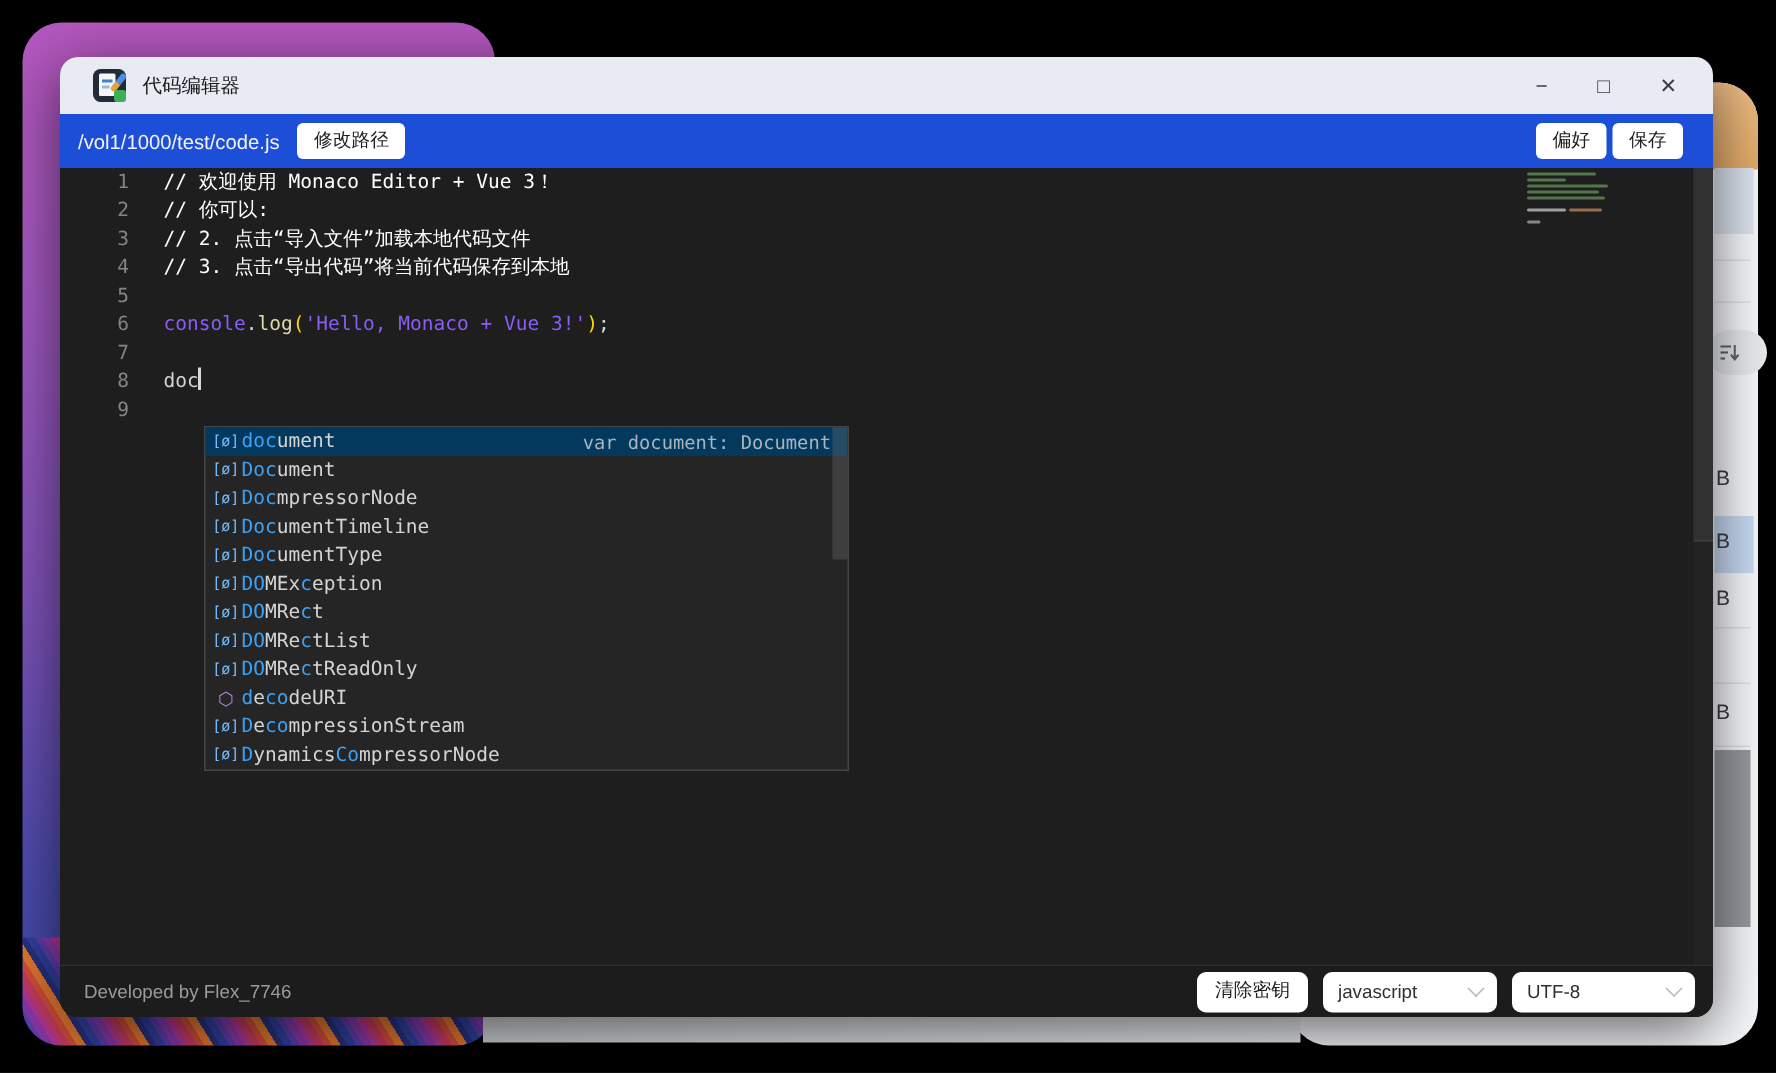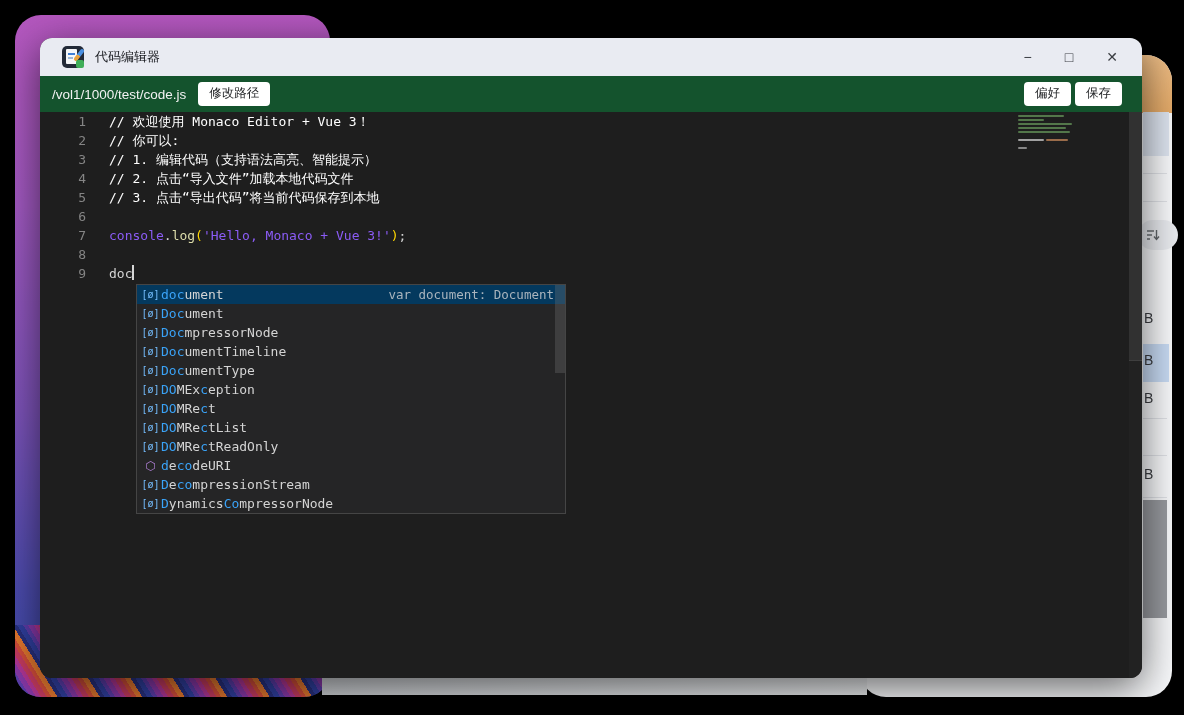--- a/index.html
+++ b/index.html
@@ -51,21 +51,21 @@
   .appicon .doc{position:absolute;left:4px;top:3px;width:11px;height:15px;background:#f5f6f8;border-radius:1px;}
   .appicon .l1{position:absolute;left:6px;top:7px;width:7px;height:2px;background:#3f7fd6;}
   .appicon .l2{position:absolute;left:6px;top:11px;width:5px;height:2px;background:#9db8d8;}
   .appicon .pencil{position:absolute;right:3px;top:2px;width:4px;height:14px;border-radius:2px;
     background:linear-gradient(180deg,#4a90e2 55%,#e8a13c 55%);transform:rotate(38deg);}
   .appicon .badge{position:absolute;right:0px;bottom:0px;width:8px;height:8px;border-radius:2px;background:#3fae58;}
   .wtitle{font-size:13px;color:#17191e;}
   .spacer{flex:1;}
   .wcontrols{display:flex;gap:33px;margin-right:8px;}
   .wctl{font-size:14px;color:#3a3d42;line-height:1;cursor:default;}
-  .pathbar{height:36px;flex:none;background:#14532d;display:flex;align-items:center;
+  .pathbar{height:36px;flex:none;background:#1d4ed8;display:flex;align-items:center;
     padding:0 20px 0 12px;gap:12px;}
   .pathtext{color:#f2f2f2;font-size:13.5px;}
   .white-btn{background:#ffffff;color:#1d1f22;border:none;border-radius:4px;
     font-size:12.5px;font-family:"Liberation Sans",sans-serif;padding:5px 11px;line-height:1.1;}
   .pathbar .gap8{display:flex;gap:4px;}
   
   .editor{flex:1;position:relative;background:#1e1e1e;
     font-family:"DejaVu Sans Mono",monospace;font-size:13px;}
   .gutter{position:absolute;left:0;top:0;width:64px;}
   .ln{height:19px;line-height:19px;width:46px;text-align:right;color:#858585;}
@@ -179,21 +179,20 @@
         <div class="ln">4</div>
         <div class="ln">5</div>
         <div class="ln">6</div>
         <div class="ln">7</div>
         <div class="ln">8</div>
         <div class="ln">9</div>
       </div>
     <div class="coderows" id="code-rows">
         <div class="cl"><span class="tok-c">// 欢迎使用 Monaco Editor + Vue 3！</span></div>
         <div class="cl"><span class="tok-c">// 你可以:</span></div>
-        <div class="cl"><span class="tok-c">// 1. 编辑代码（支持语法高亮、智能提示）</span></div>
         <div class="cl"><span class="tok-c">// 2. 点击“导入文件”加载本地代码文件</span></div>
         <div class="cl"><span class="tok-c">// 3. 点击“导出代码”将当前代码保存到本地</span></div>
         <div class="cl"></div>
         <div class="cl"><span class="tok-id">console</span><span class="tok-pl">.</span><span class="tok-fn">log</span><span class="tok-br">(</span><span class="tok-st">'Hello, Monaco + Vue 3!'</span><span class="tok-br">)</span><span class="tok-pl">;</span></div>
         <div class="cl"></div>
         <div class="cl"><span class="tok-pl">doc</span><span class="cursor"></span></div>
       </div>
 
     <div class="minimap">
       <div class="mm" style="width:46px;"></div>
@@ -261,13 +260,26 @@
           <span class="sicon">[ø]</span>
           <span class="slabel"><span class="hl">D</span><span>e</span><span class="hl">co</span><span>mpressionStream</span></span>
         </div>
         <div class="srow">
           <span class="sicon">[ø]</span>
           <span class="slabel"><span class="hl">D</span><span>ynamics</span><span class="hl">Co</span><span>mpressorNode</span></span>
         </div>
       </div>
   </div>
 
+  <div class="statusbar">
+    <span class="credit">Developed by Flex_7746</span>
+    <span class="spacer"></span>
+    <button class="white-btn btn-clear">清除密钥</button>
+    <div class="select sel-lang">
+      <span>javascript</span>
+      <span class="chev"></span>
+    </div>
+    <div class="select sel-enc">
+      <span>UTF-8</span>
+      <span class="chev"></span>
+    </div>
+  </div>
 </div>
 
 </body></html>

